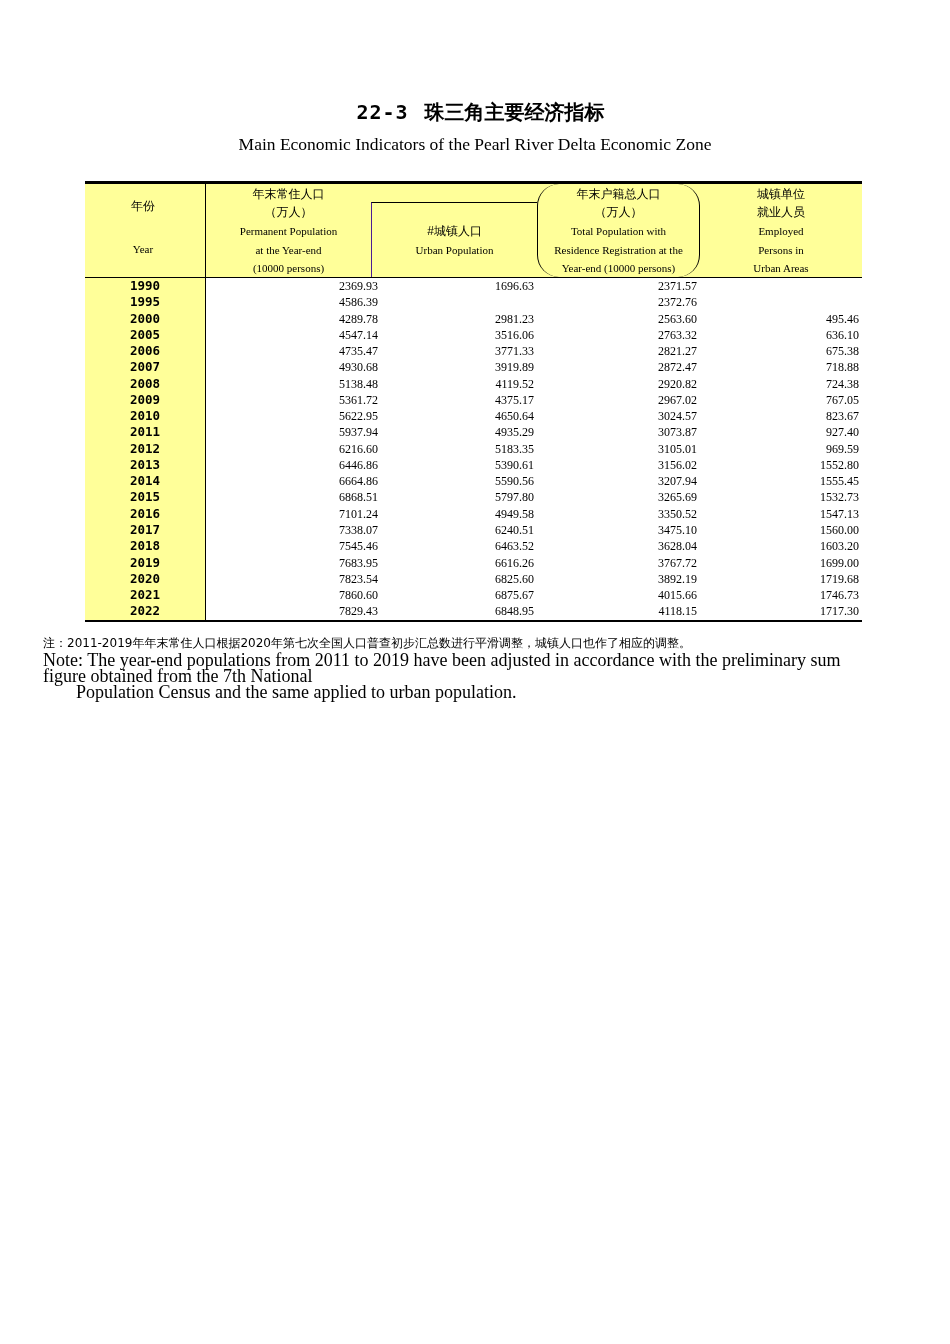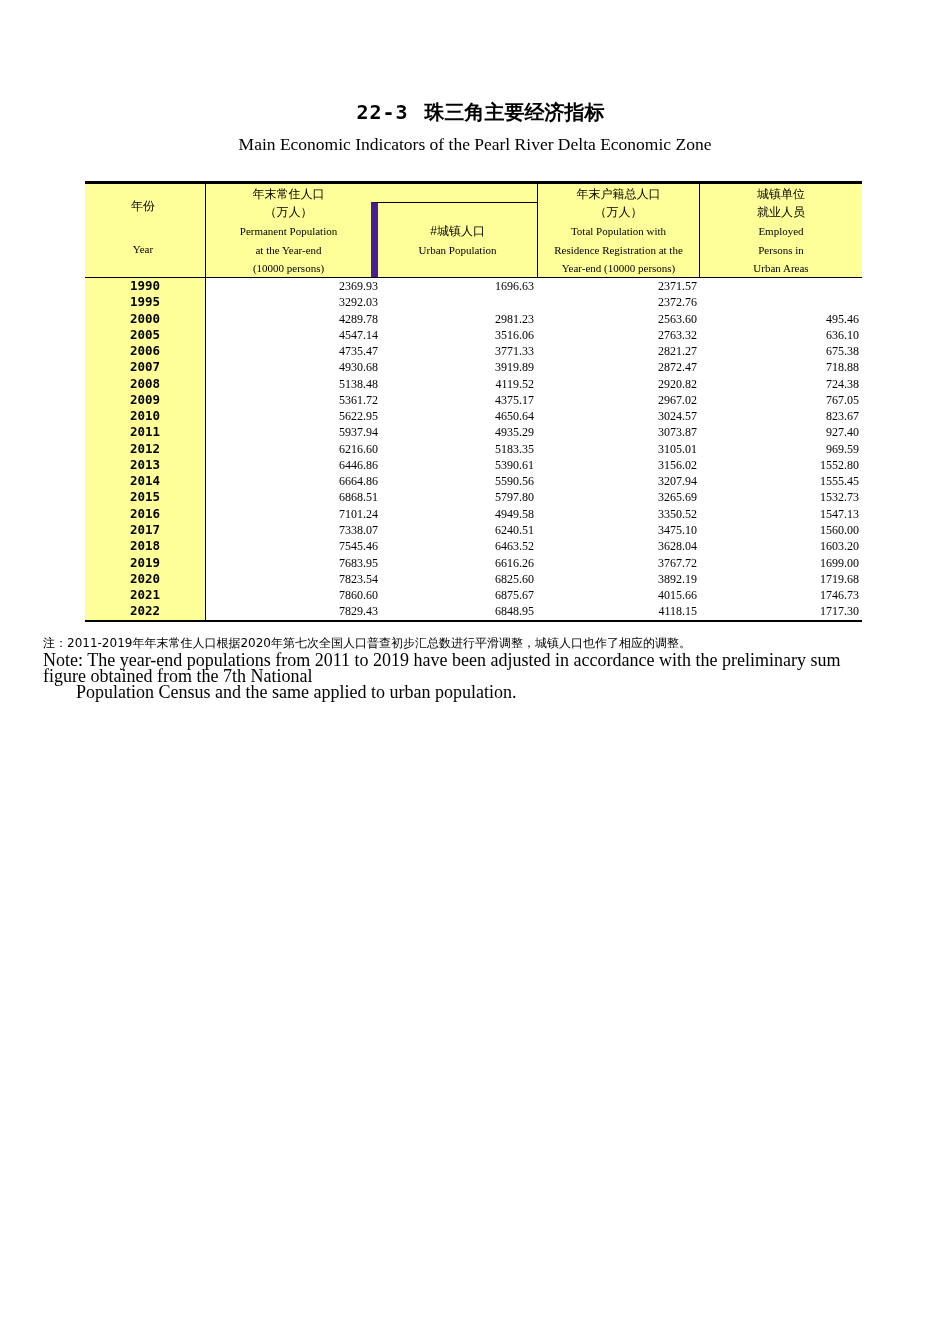--- a/index.html
+++ b/index.html
@@ -26,31 +26,31 @@
     display: flex; height: 97px;
     background: var(--header-bg, #FFFF99);
     border-top: 3px solid #000;
     border-bottom: 1px solid #000;
     font-size: 12px; text-align: center;
   }
   .hcol { position: relative; height: 100%; }
   .hc1 { width: 121px; border-right: 1px solid #000; }
   .hc2 { width: 165px; padding-top: 2px; }
   .hc3 { width: 166px; }
-  .hc4 { width: 163px; border-left: 1px solid #000; border-right: 1px solid #000; padding-top: 2px; }
+  .hc4 { width: 163px; border-left: 1px solid #000; border-right: 1px solid #000; padding-top: 2px; border-radius: 22px; }
   .hc5 { width: 162px; padding-top: 2px; }
   .hline { height: 18.2px; line-height: 18.2px; white-space: nowrap; overflow: visible; }
   .zh { font-family: Liberation Mono, monospace; font-size: 12px; }
   .en { font-family: "Liberation Serif", serif; font-size: 11px; }
   .hc1 .hline { position: absolute; left: 0; right: 4px; text-align: center; }
   .hc1 .zh { top: 14px; }
   .hc1 .en { top: 56px; }
   .urban-box {
     position: absolute; left: 0; right: 0; top: 18px; bottom: 0;
-    border-left: 7px solid #4c1d95; border-top: 1px solid #000;
+    border-left: 1px solid #4c1d95; border-top: 1px solid #000;
     padding-top: 20px;
     text-align: center;
   }
 
   .tbody { border-bottom: 2px solid #000; font-size: 12px; }
   .trow { display: flex; height: 16.28px; line-height: 16.28px; }
   .tcell { white-space: nowrap; overflow: visible; }
   .tcell.c0 {
     width: 121px; background: var(--header-bg, #FFFF99);
     border-right: 1px solid #000;
@@ -117,21 +117,21 @@
     <div class="tbody">
         <div class="trow">
           <div class="tcell c0">1990</div>
           <div class="tcell c1">2369.93</div>
           <div class="tcell c2">1696.63</div>
           <div class="tcell c3">2371.57</div>
           <div class="tcell c4"></div>
         </div>
         <div class="trow">
           <div class="tcell c0">1995</div>
-          <div class="tcell c1">3292.03</div>
+          <div class="tcell c1">4586.39</div>
           <div class="tcell c2"></div>
           <div class="tcell c3">2372.76</div>
           <div class="tcell c4"></div>
         </div>
         <div class="trow">
           <div class="tcell c0">2000</div>
           <div class="tcell c1">4289.78</div>
           <div class="tcell c2">2981.23</div>
           <div class="tcell c3">2563.60</div>
           <div class="tcell c4">495.46</div>

